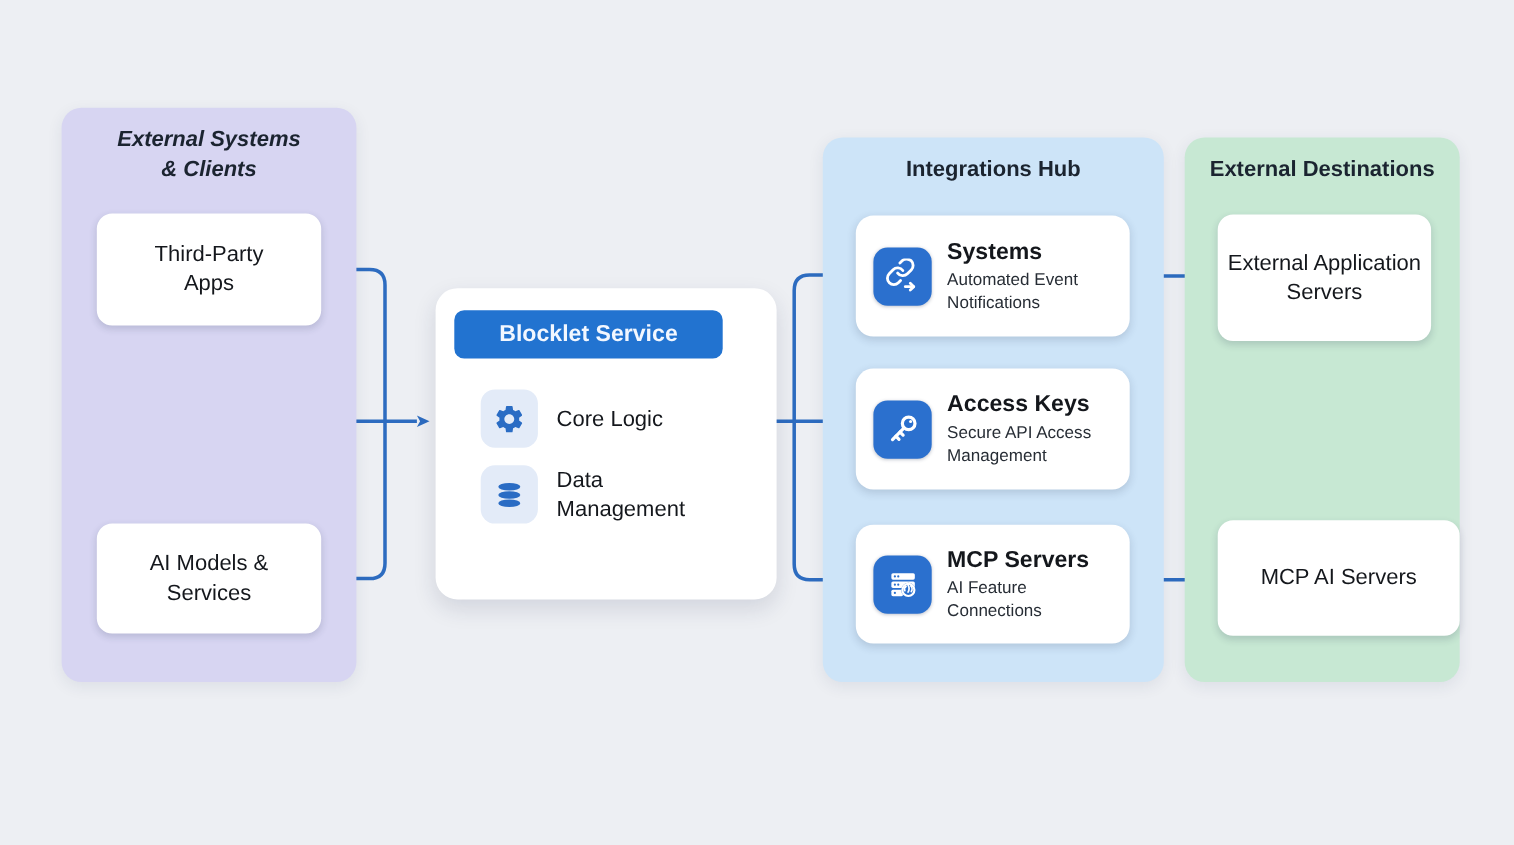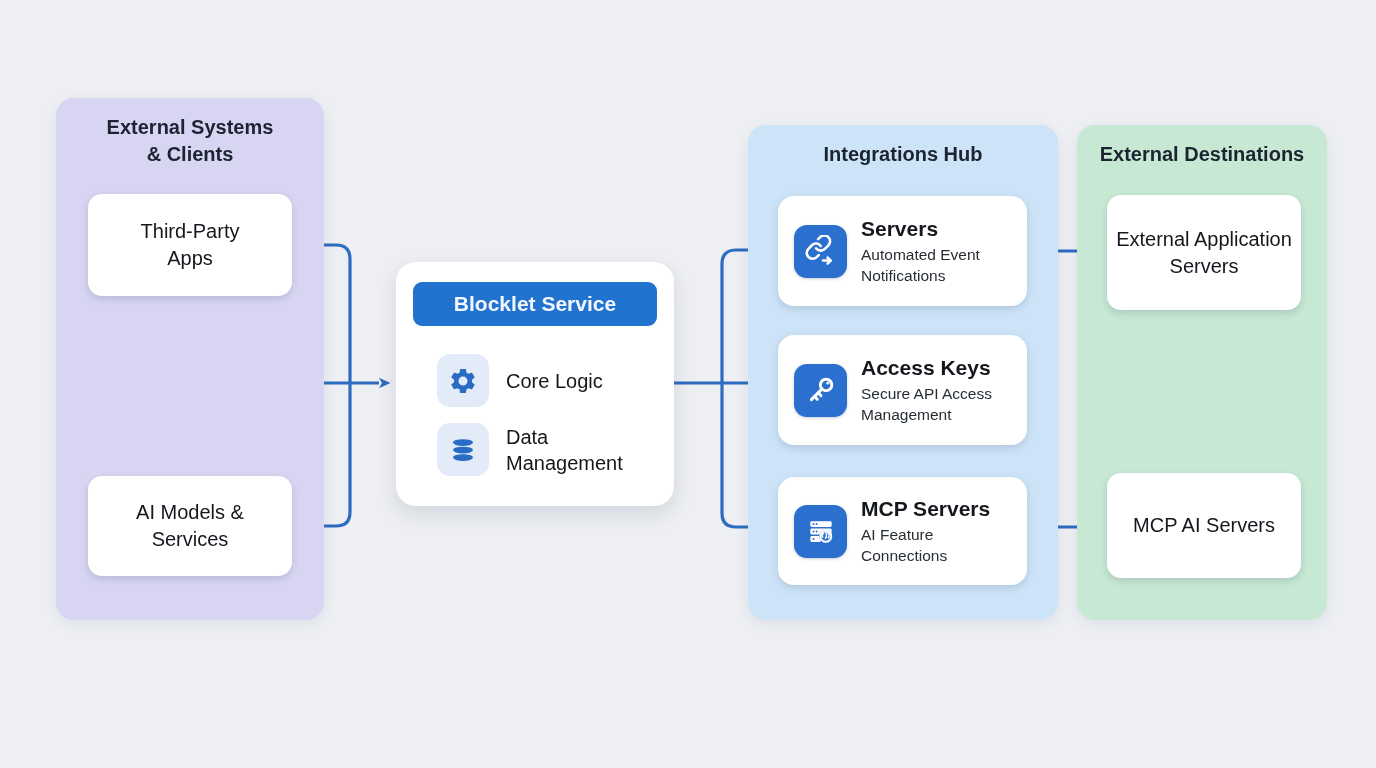--- a/index.html
+++ b/index.html
@@ -15,41 +15,42 @@
   
   .panel{position:absolute;border-radius:18px;box-shadow:0 4px 14px rgba(40,50,90,.08);}
   .panel-lavender{left:56px;top:98px;width:268px;height:522px;background:var(--panel-lavender,#d7d5f2);}
   .panel-blue{left:748px;top:125px;width:310px;height:495px;background:var(--panel-blue,#cde4f8);}
   .panel-green{left:1077px;top:125px;width:250px;height:495px;background:var(--panel-green,#c7e8d3);}
   .panel-title{
     position:absolute;top:16px;left:0;right:0;margin:0 auto;
     text-align:center;font-size:20px;font-weight:700;line-height:1.33;
     color:var(--heading-text,#1b2430);
   }
-  .panel-lavender .panel-title{max-width:180px;}
+  .panel-lavender .panel-title{max-width:180px;font-style:italic;}
   
   .node{
     position:absolute;background:var(--card-white,#fff);border-radius:14px;
     box-shadow:0 3px 7px rgba(30,42,75,.16);
     display:flex;align-items:center;justify-content:center;text-align:center;
     font-size:20px;font-weight:500;line-height:1.35;color:var(--body-text,#14171c);
   }
   .node-pad{padding:0 28px;box-sizing:border-box;}
   
   .n-third{left:32px;top:96px;width:204px;height:102px;align-items:center;}
   .n-custom{left:32px;top:236px;width:204px;height:100px;}
   .n-ai{left:32px;top:378px;width:204px;height:100px;}
   
   .n-extapp{left:30px;top:70px;width:190px;height:115px;padding:0 2px;}
-  .n-mcpai{left:30px;top:348px;width:190px;height:105px;padding:0 2px;}
+  .n-mcpai{left:30px;top:348px;width:190px;height:105px;padding:0 15px;}
   
   .blocklet-card{
-    position:absolute;left:396px;top:262px;width:278px;height:244px;
+    position:absolute;left:396px;top:262px;width:278px;height:283px;
     background:var(--card-white,#fff);border-radius:20px;
     box-shadow:0 8px 20px rgba(30,42,75,.13);
+    padding-left:32px;
   }
   .blocklet-header{
     position:absolute;left:17px;top:20px;width:244px;height:44px;
     background:var(--accent-blue,#2273d0);border-radius:9px;
     display:flex;align-items:center;justify-content:center;
     color:var(--button-text,#f2f7ff);font-size:21px;font-weight:600;
   }
   .feature-row{position:absolute;left:41px;display:flex;align-items:center;}
   .feature-row.row1{top:92px;}
   .feature-row.row2{top:161px;}
@@ -150,21 +151,21 @@
         <svg width="32" height="32" viewBox="0 0 24 24" aria-hidden="true">
           <g transform="translate(-0.5,-1.5) scale(0.88)">
             <path class="stroke-white" stroke-width="2.2" d="M10 13a5 5 0 0 0 7.54.54l3-3a5 5 0 0 0-7.07-7.07l-1.72 1.71"></path>
             <path class="stroke-white" stroke-width="2.2" d="M14 11a5 5 0 0 0-7.54-.54l-3 3a5 5 0 0 0 7.07 7.07l1.71-1.71"></path>
           </g>
           <path class="stroke-white" stroke-width="1.9" d="M13.5 19.2h5.6"></path>
           <path class="stroke-white" stroke-width="1.9" d="M16.9 16.9l2.4 2.3-2.4 2.3"></path>
         </svg>
       </span>
       <div class="int-text">
-        <div class="int-title">Servers</div>
+        <div class="int-title">Systems</div>
         <div class="int-sub">Automated Event Notifications</div>
       </div>
     </div>
 
     <div class="int-card ic-keys">
       <span class="icon-sq">
         <svg width="32" height="32" viewBox="0 0 24 24" aria-hidden="true">
           <circle class="stroke-white" stroke-width="2.2" cx="15.8" cy="8.2" r="4.3"></circle>
           <circle cx="17.1" cy="6.9" r="1.05" fill="#ffffff"></circle>
           <path class="stroke-white" stroke-width="2.2" d="M12.7 11.3 L4.8 19.2"></path>

